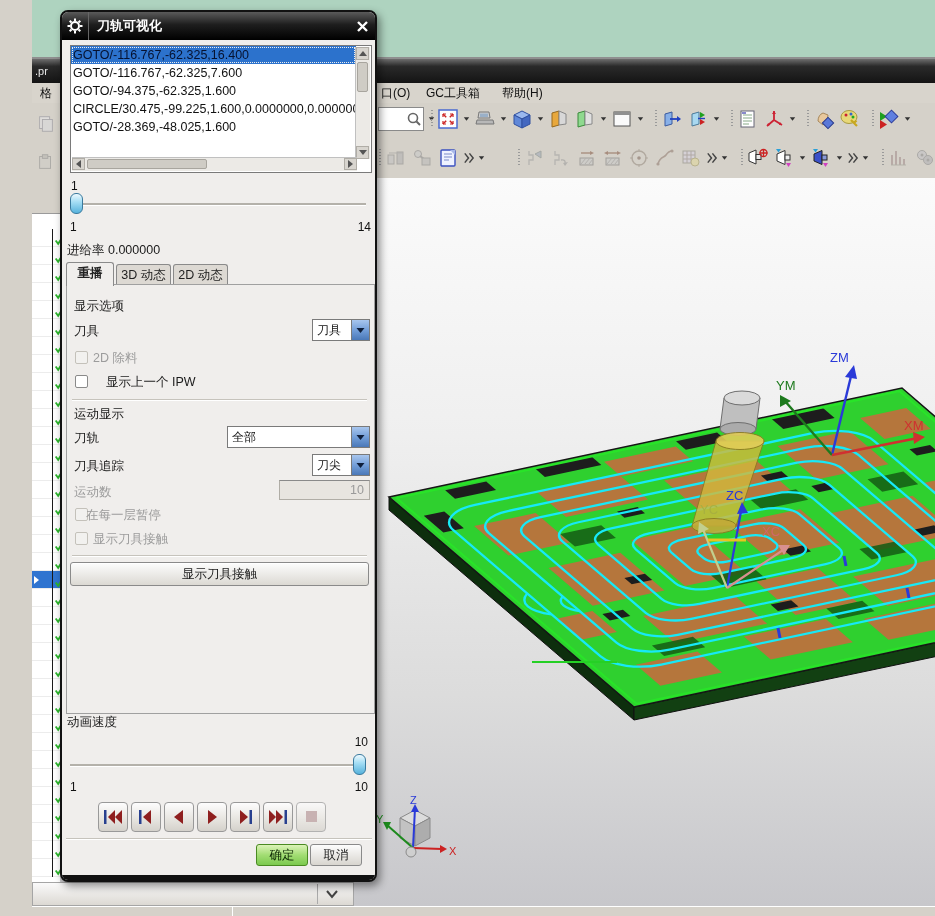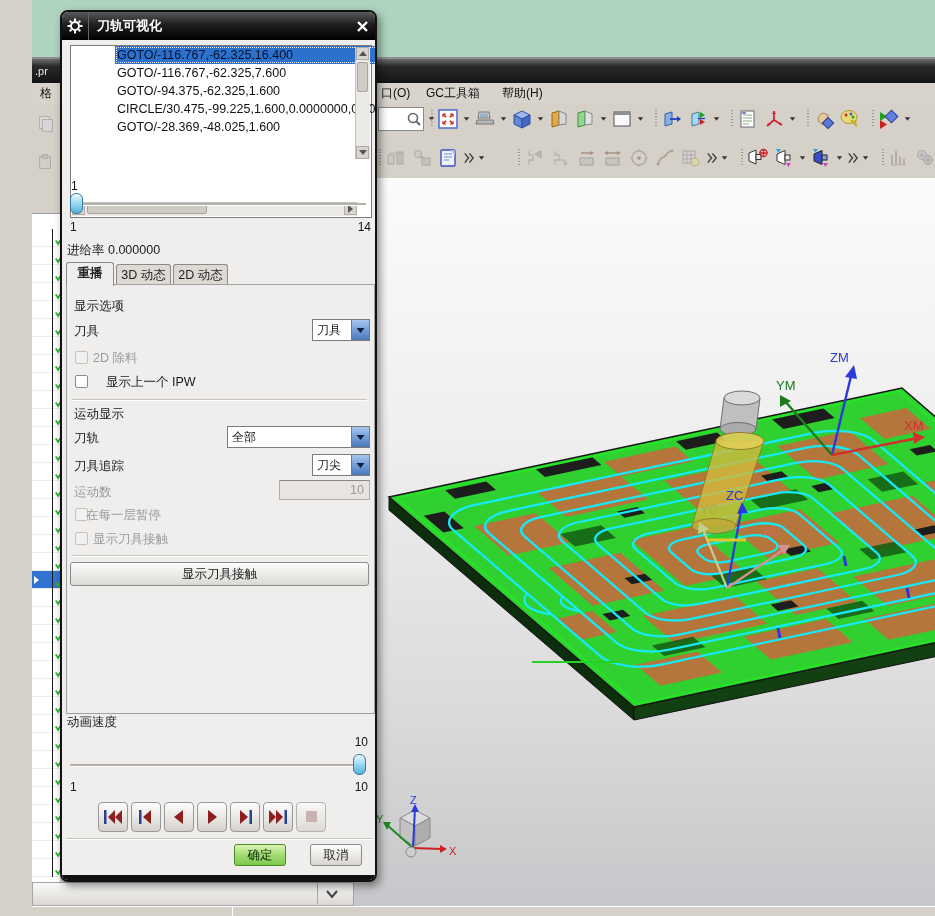--- a/index.html
+++ b/index.html
@@ -41,21 +41,21 @@
   .statusdiv { position:absolute; left:200px; top:0; width:1px; height:10px; background:#9a9a9a; border-right:1px solid #fff; }
 
   
   .dlg { left:28px; top:10px; width:317px; height:872px; border:2px solid #111; border-radius:8px; background:#f0eeec; box-shadow:3px 4px 8px rgba(0,0,0,.45); z-index:10; overflow:hidden; }
   .dlg-title { position:absolute; left:0; top:0; width:100%; height:28px; background:linear-gradient(180deg,#5a5a5a 0,#1e1e1e 45%,#000 100%); display:flex; align-items:center; }
   .dlg-gear { width:27px; height:28px; display:flex; align-items:center; justify-content:center; border-right:1px solid #666; }
   .dlg-title-text { color:#fff; font-size:13px; font-weight:bold; padding-left:8px; flex:1; }
   .dlg-close { width:26px; height:28px; display:flex; align-items:center; justify-content:center; }
   .dlg-foot { position:absolute; left:0; top:863px; width:100%; height:9px; background:#111; }
 
-  .listbox { position:absolute; left:8px; top:33px; width:302px; height:173px; background:#fff; border:1px solid #7a7a7a;padding-left:44px; }
+  .listbox { position:absolute; left:8px; top:33px; width:302px; height:128px; background:#fff; border:1px solid #7a7a7a; }
   .lrow { height:18px; line-height:18px; font-size:12.5px; color:#111; padding-left:2px; white-space:nowrap; overflow:hidden; width:285px; }
   .lrow.sel { background:#2c72cc; color:#061230; outline:1px dotted #eee; outline-offset:-2px; }
   .vscroll { position:absolute; right:1px; top:1px; width:15px; height:112px; background:#eceae6; border-left:1px solid #c0c0c0; }
   .hscroll { position:absolute; left:1px; bottom:1px; width:285px; height:14px; background:#eceae6; border-top:1px solid #c0c0c0; }
   .sbtn { position:absolute; background:#d8d5cf; border:1px solid #b0ada6; display:flex; align-items:center; justify-content:center; }
   .sthumb { position:absolute; background:#cfccc5; border:1px solid #a8a59e; border-radius:2px; }
   .tri { width:0; height:0; }
 
   .slider { position:absolute; height:26px; }
   .slider .track { position:absolute; left:0; right:0; top:11px; height:3px; background:#b4b1aa; border-bottom:1px solid #fff; }
@@ -1011,16 +1011,16 @@
         <rect x="18.5" y="2" width="2.5" height="14" fill="#28408f"></rect>
       </svg>
     </div>
   <div class="pbtn dis" style="left:234px;top:790px">
       <svg width="24" height="18" viewBox="0 0 24 18">
         <rect x="7" y="3" width="11" height="11" fill="#b89a9a"></rect>
       </svg>
     </div>
 
   <div class="hr" style="left:4px;top:826px;width:306px"></div>
-  <div class="okbtn" style="left:172px;top:832px">确定</div>
+  <div class="okbtn" style="left:194px;top:832px">确定</div>
   <div class="cancelbtn" style="left:248px;top:832px">取消</div>
   <div class="dlg-foot"></div>
 </div>
 
 </body></html>

